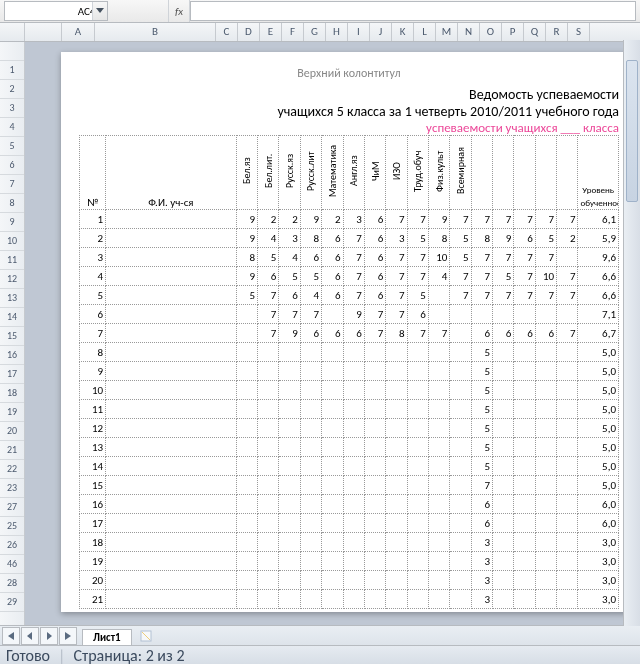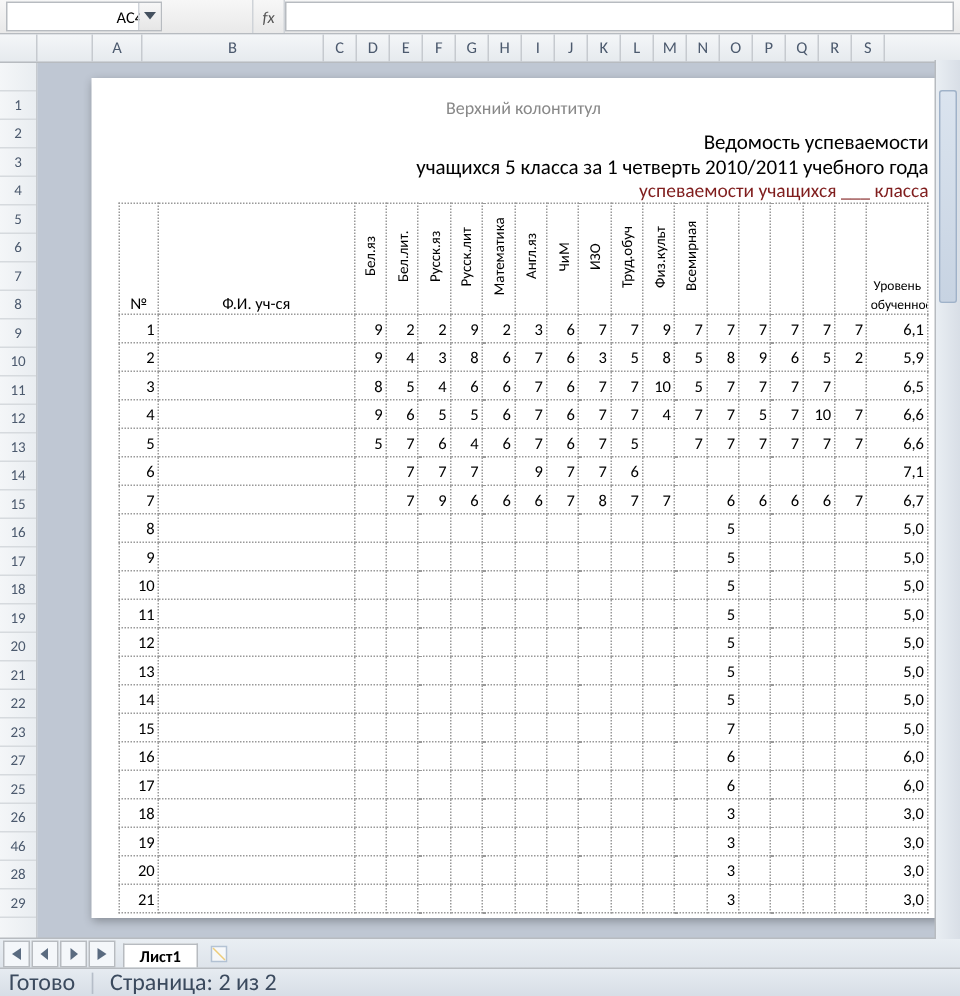--- a/index.html
+++ b/index.html
@@ -119,21 +119,21 @@
     background: #fff;
     box-shadow: 0 2px 6px rgba(0,0,0,.3);
     height: 560px;
   }
   .page-inner {
     padding: 10px 18px 0 18px;
   }
   .running { text-align:center; color:#888; font-size:12px; margin:4px 0 6px 0;}
   .title1, .title2, .title3 { text-align:right; font-size:14px; }
   .title2 { font-size:14px; }
-  .title3 { font-size:13px; color:#7f1d1d; white-space:pre; }
+  .title3 { font-size:13px; color:#ec4899; white-space:pre; }
 
   
   table.report {
     border-collapse: collapse;
     width: 100%;
     table-layout: fixed;
     font-size: 11px;
   }
   table.report th, table.report td {
     border: 1px dotted #999;
@@ -398,21 +398,21 @@
                 <td class="num">6</td>
                 <td class="num">7</td>
                 <td class="num">7</td>
                 <td class="num">10</td>
                 <td class="num">5</td>
                 <td class="num">7</td>
                 <td class="num">7</td>
                 <td class="num">7</td>
                 <td class="num">7</td>
                 <td class="num"></td>
-                <td class="num">6,5</td>
+                <td class="num">9,6</td>
               </tr>
               <tr>
                 <td class="num">4</td>
                 <td></td>
                 <td class="num">9</td>
                 <td class="num">6</td>
                 <td class="num">5</td>
                 <td class="num">5</td>
                 <td class="num">6</td>
                 <td class="num">7</td>

